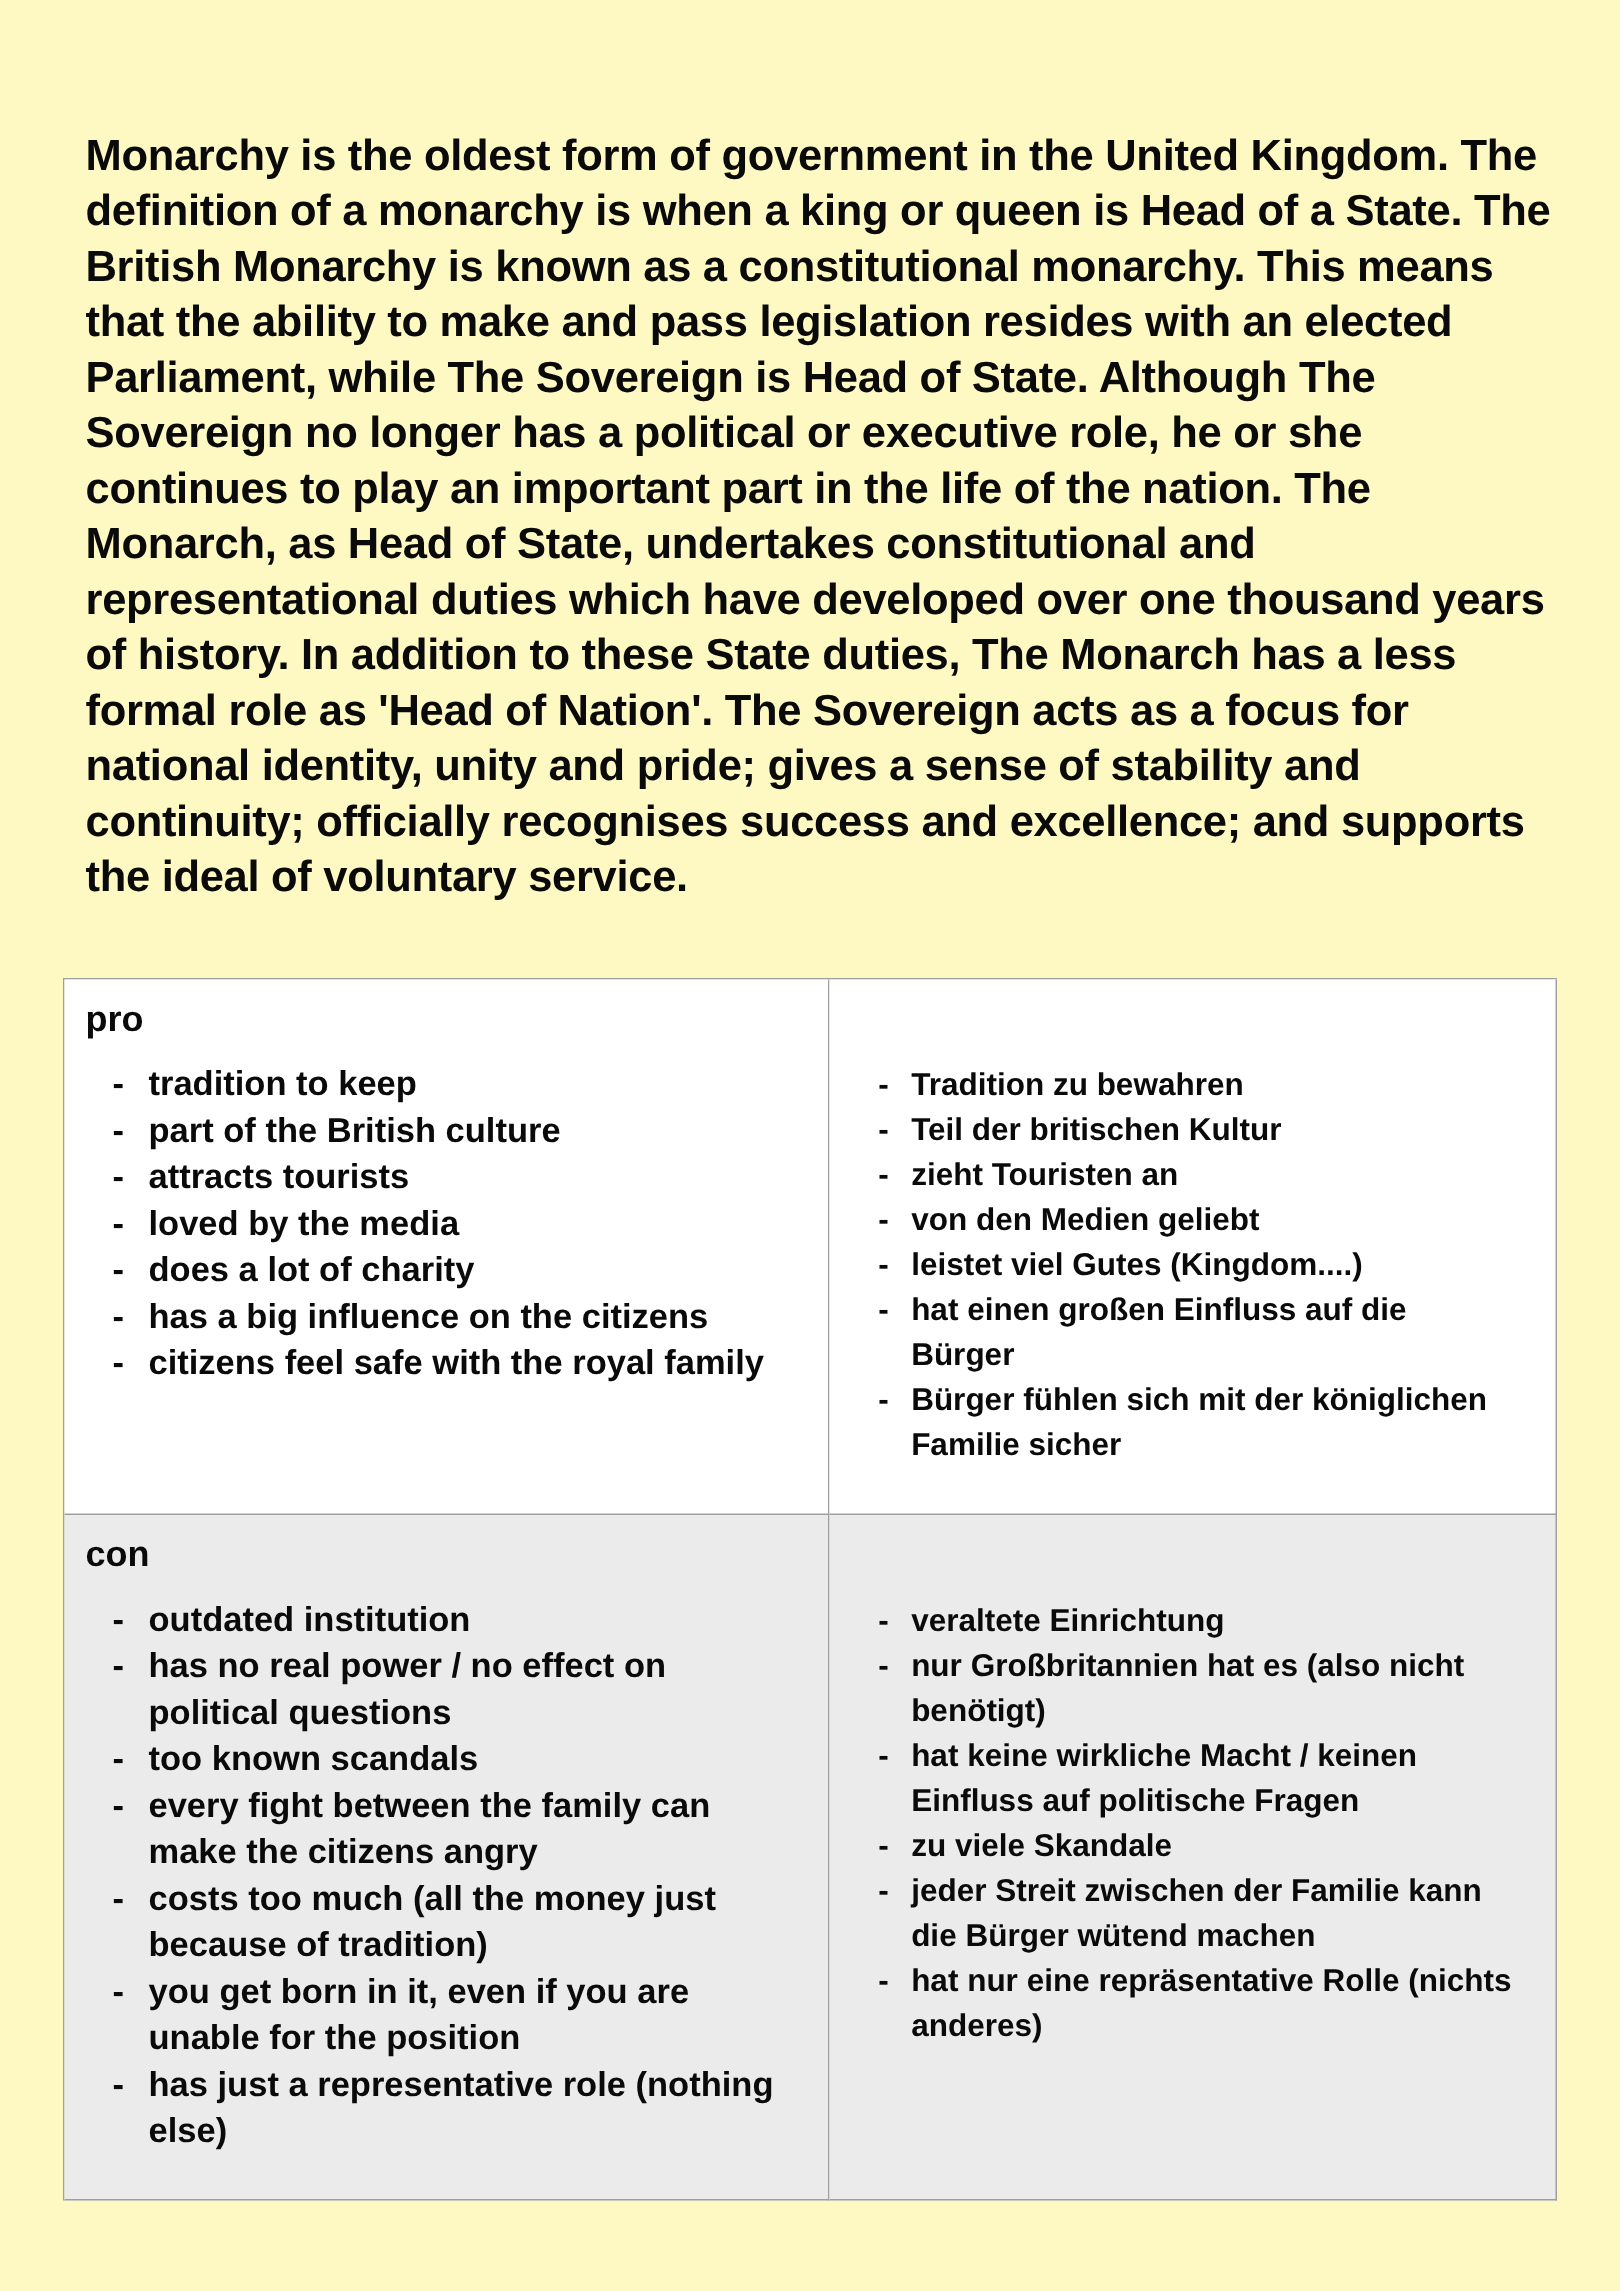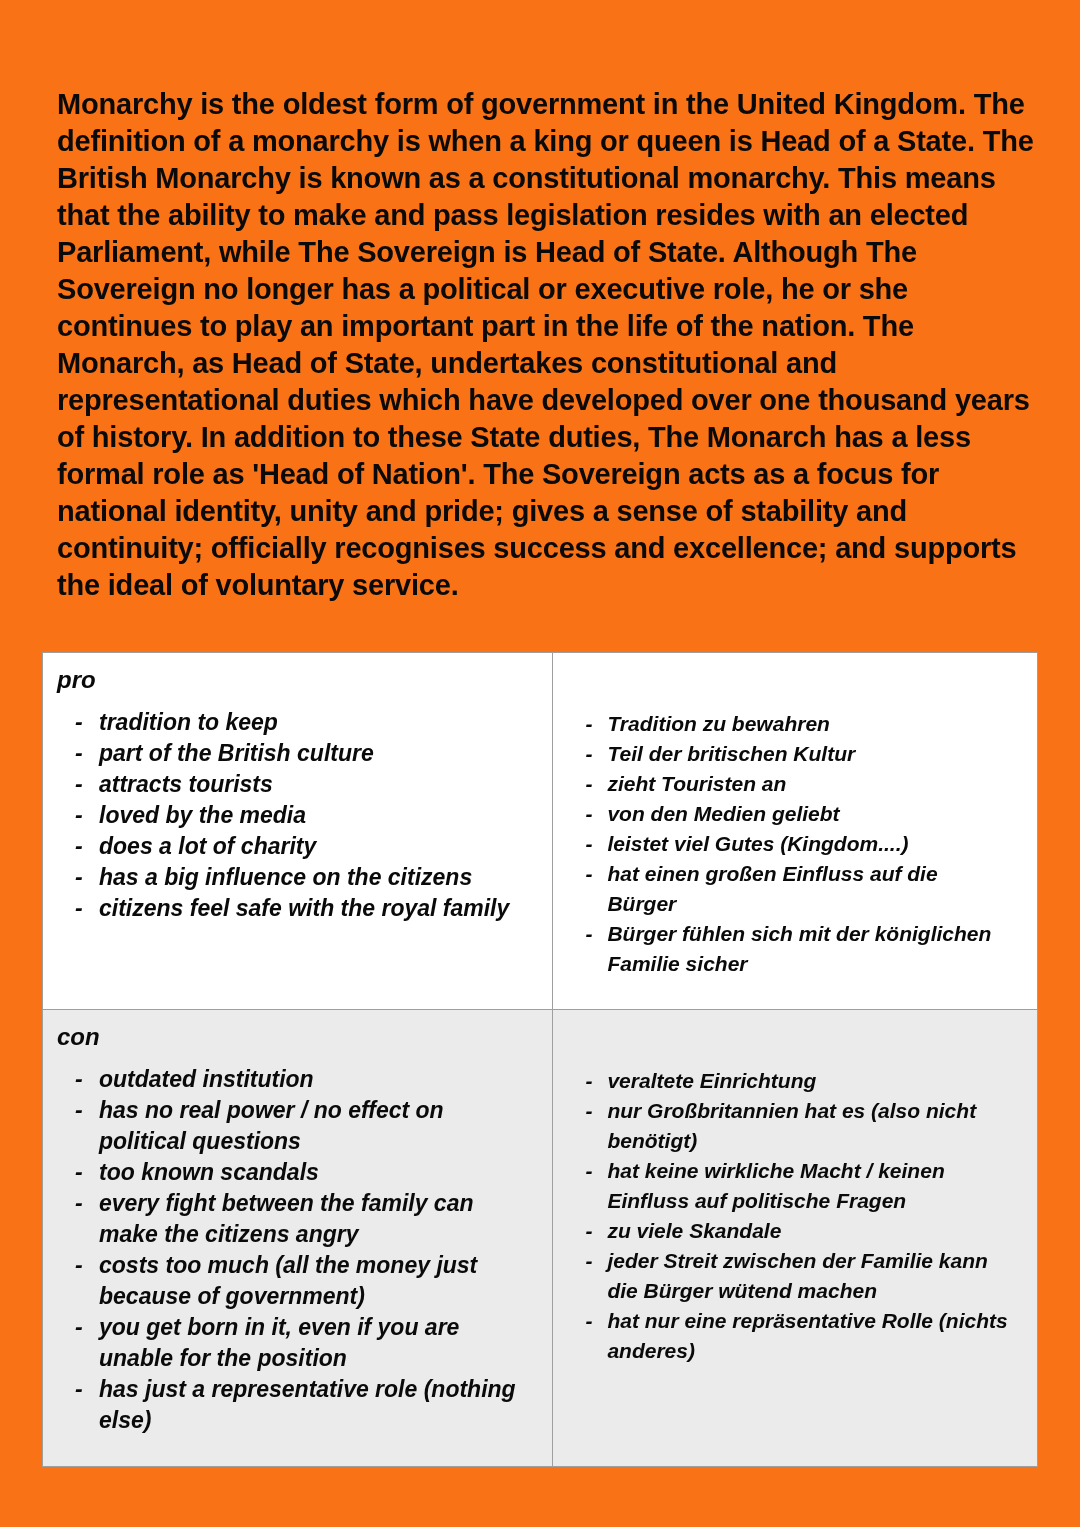--- a/index.html
+++ b/index.html
@@ -8,42 +8,41 @@
     width: 1080px;
     height: 1527px;
     background: #ffffff;
     font-family: "Liberation Sans", sans-serif;
     color: #0a0a0a;
     position: relative;
   }
   .page {
     position: absolute;
     inset: 0;
-    background: #f97316;
+    background: #fef9c3;
   }
   .intro {
     position: absolute;
     left: 57px;
     top: 86px;
     width: 985px;
     margin: 0;
     font-size: 29px;
     font-weight: 700;
     line-height: 37px;
     letter-spacing: -0.2px;
     color: #0a0a0a;
   }
   .pc-table {
     position: absolute;
     left: 42px;
     top: 652px;
     width: 996px;
     border-top: 1px solid #9f9f9f;
     border-left: 1px solid #9f9f9f;
-    font-style: italic;
   }
   .row { display: flex; align-items: stretch; }
   .cell {
     border-right: 1px solid #9f9f9f;
     border-bottom: 1px solid #9f9f9f;
     padding: 12px 14px 18px 14px;
   }
   .cell-en { width: 51.3%; }
   .cell-de { width: 48.7%; }
   .row-pro .cell { background: #ffffff; }
@@ -118,21 +117,21 @@
     </div>
 
     <div class="row row-con">
       <div class="cell cell-en">
         <div class="cell-title">con</div>
         <ul class="dash-list">
             <li>outdated institution</li>
             <li>has no real power / no effect on political questions</li>
             <li>too known scandals</li>
             <li>every fight between the family can make the citizens angry</li>
-            <li>costs too much (all the money just because of government)</li>
+            <li>costs too much (all the money just because of tradition)</li>
             <li>you get born in it, even if you are unable for the position</li>
             <li>has just a representative role (nothing else)</li>
           </ul>
       </div>
       <div class="cell cell-de">
         <div class="spacer-top"></div>
         <ul class="dash-list">
             <li>veraltete Einrichtung</li>
             <li>nur Großbritannien hat es (also nicht benötigt)</li>
             <li>hat keine wirkliche Macht / keinen Einfluss auf politische Fragen</li>

